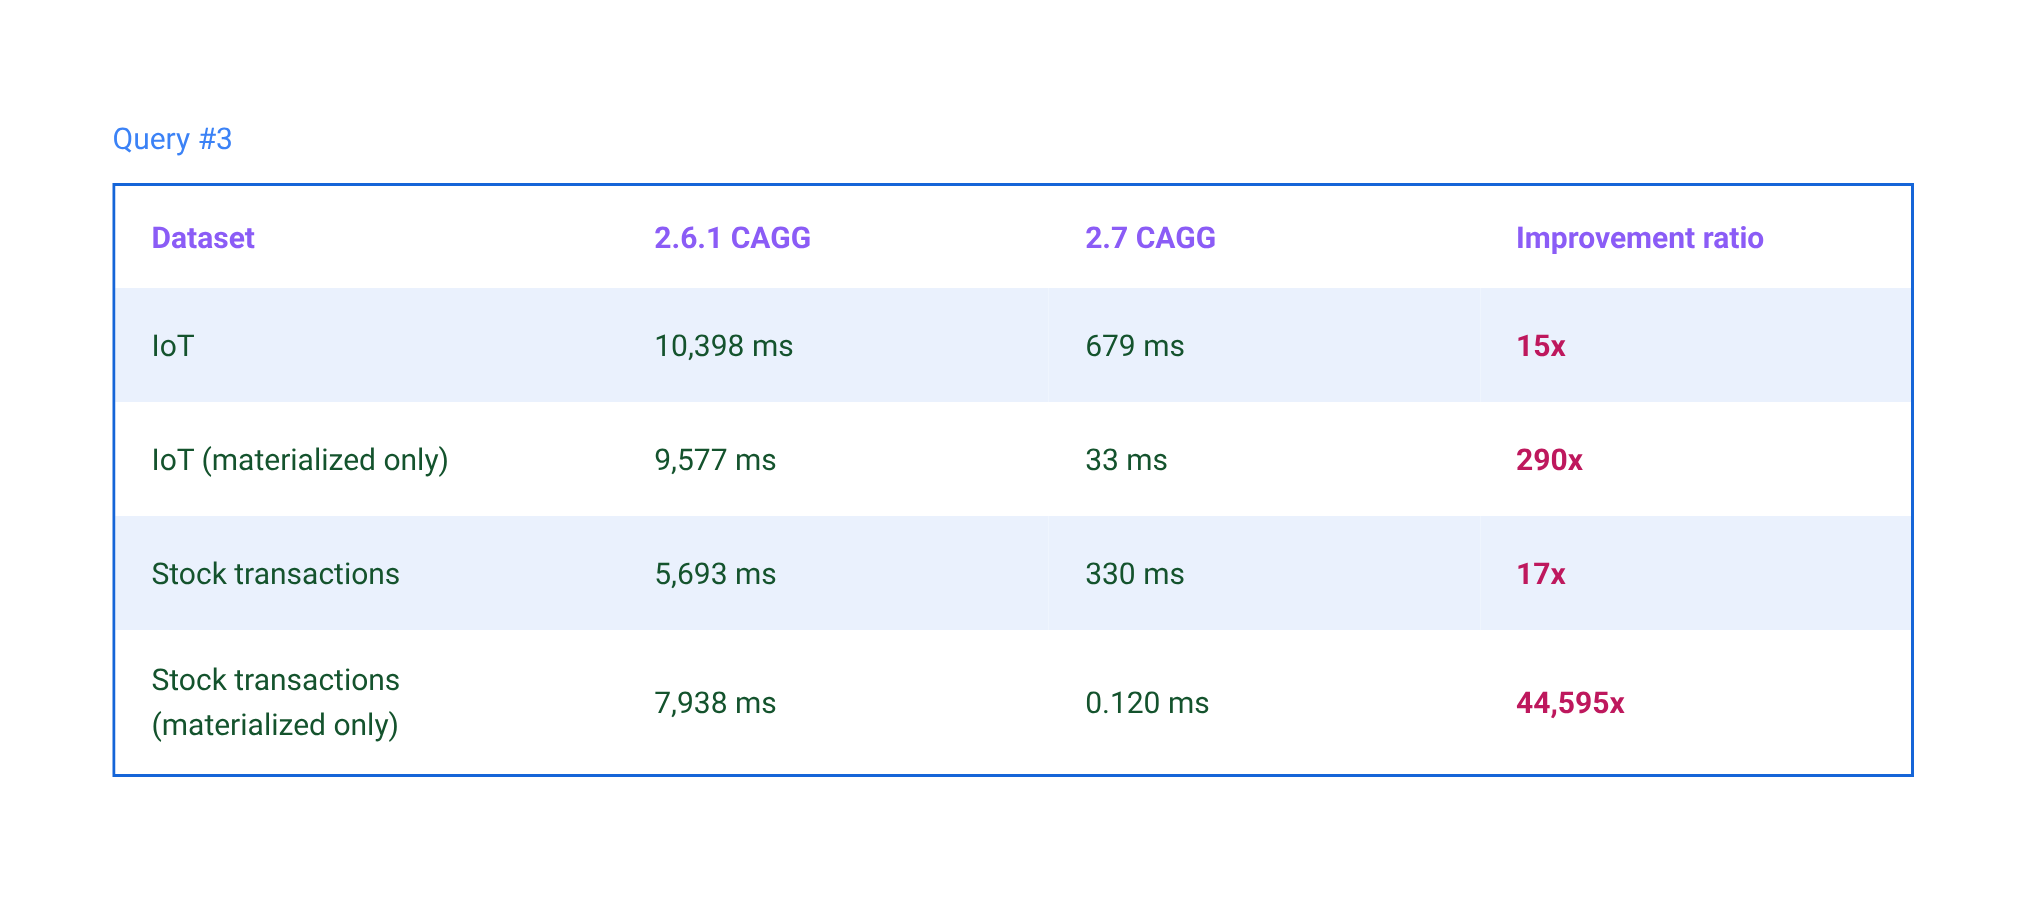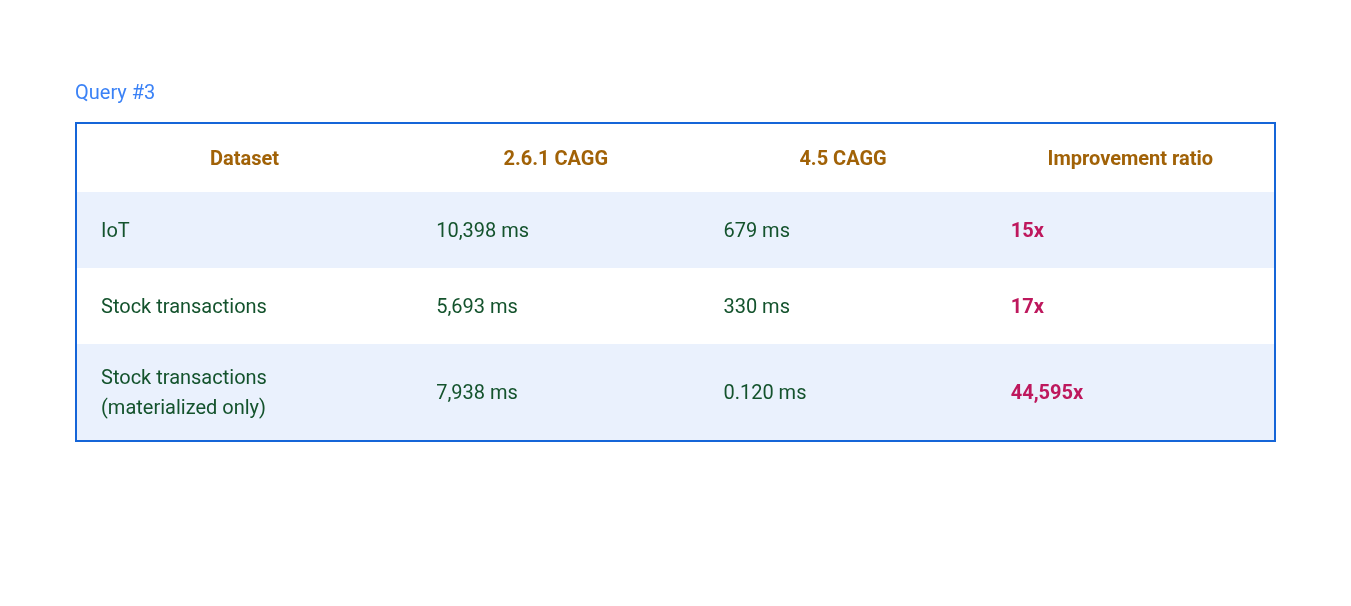--- a/index.html
+++ b/index.html
@@ -26,24 +26,24 @@
       width: 100%;
     }
     table {
       width: 100%;
       border-collapse: collapse;
     }
     thead tr {
       background: #ffffff;
     }
     th {
-      text-align: center;
+      text-align: left;
       font-weight: 700;
       font-size: 20px;
-      color: #a16207;
+      color: #8b5cf6;
       padding: 22px 24px;
     }
     tbody tr:nth-child(odd) {
       background: #eaf1fd;
     }
     tbody tr:nth-child(even) {
       background: #ffffff;
     }
     td {
       font-size: 20px;
@@ -70,30 +70,36 @@
 <body>
 
 <div class="title">Query #3</div>
 
 <div class="table-wrapper">
   <table>
     <thead>
       <tr>
         <th class="col-dataset">Dataset</th>
         <th class="col-cagg1">2.6.1 CAGG</th>
-        <th class="col-cagg2">4.5 CAGG</th>
+        <th class="col-cagg2">2.7 CAGG</th>
         <th class="col-ratio">Improvement ratio</th>
       </tr>
     </thead>
     <tbody>
       <tr>
         <td>IoT</td>
         <td>10,398 ms</td>
         <td>679 ms</td>
         <td class="ratio">15x</td>
+      </tr>
+      <tr>
+        <td>IoT (materialized only)</td>
+        <td>9,577 ms</td>
+        <td>33 ms</td>
+        <td class="ratio">290x</td>
       </tr>
       <tr>
         <td>Stock transactions</td>
         <td>5,693 ms</td>
         <td>330 ms</td>
         <td class="ratio">17x</td>
       </tr>
       <tr>
         <td class="multiline">Stock transactions<br>(materialized only)</td>
         <td>7,938 ms</td>

